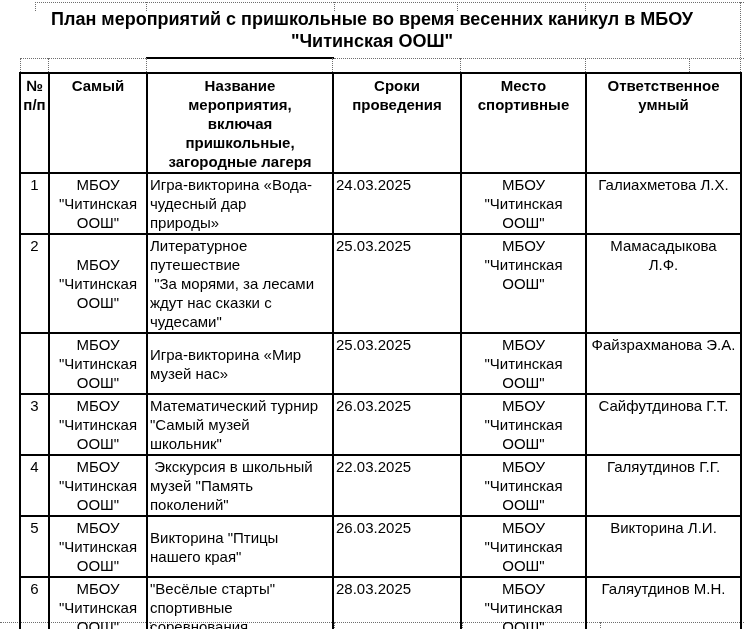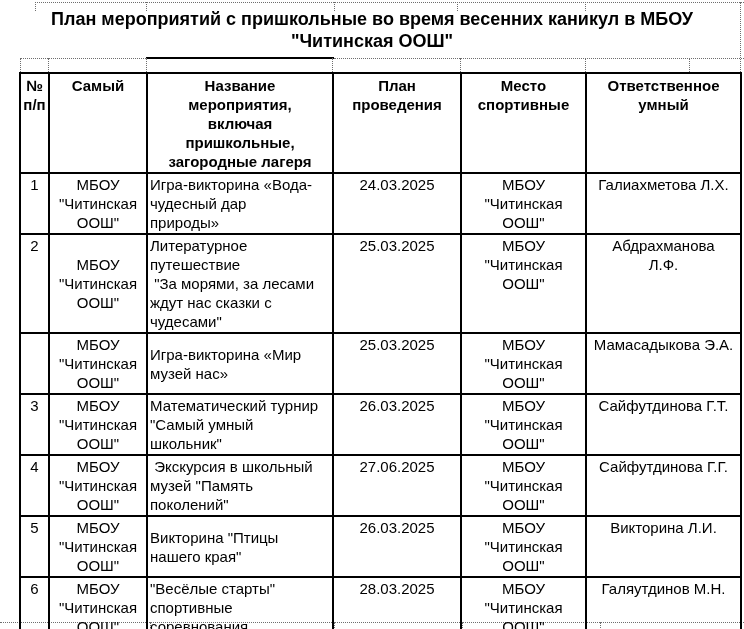--- a/index.html
+++ b/index.html
@@ -25,21 +25,21 @@
     white-space:pre-line;
     overflow:hidden;
   }
   table.plan th{
     font-weight:bold;vertical-align:top;text-align:center;padding-top:2px;
   }
   th.col-num{text-align:left;padding-left:3px;}
   td.col-num{text-align:center;vertical-align:top;}
   td.col-school{text-align:center;vertical-align:middle;}
   td.col-name{text-align:left;vertical-align:middle;padding-left:3px;}
-  td.col-date{text-align:center;vertical-align:top;margin-left:31px;}
+  td.col-date{vertical-align:top;margin-left:31px;}
   td.col-place{text-align:center;vertical-align:top;}
   td.col-person{text-align:center;vertical-align:top;}
   tr.r-hdr{height:97px;}
   tr.r-0{height:60px;}
   tr.r-1{height:96px;}
   tr.r-2{height:57px;}
   tr.r-3{height:58px;}
   tr.r-4{height:57px;}
   tr.r-5{height:58px;}
   tr.r-6{height:59px;}
@@ -95,21 +95,21 @@
     <thead>
       <tr class="r-hdr">
         <th class="col-num">№
 п/п</th>
         <th>Самый</th>
         <th>Название
 мероприятия,
 включая
 пришкольные,
 загородные лагеря</th>
-        <th>План
+        <th>Сроки
 проведения</th>
         <th>Место
 спортивные</th>
         <th>Ответственное
 умный</th>
       </tr>
     </thead>
     <tbody>
       <tr class="r-0">
         <td class="col-num">1</td>
@@ -132,63 +132,63 @@
 ООШ"</td>
         <td class="col-name">Литературное
 путешествие
 &nbsp;"За морями, за лесами
 ждут нас сказки с
 чудесами"</td>
         <td class="col-date">25.03.2025</td>
         <td class="col-place">МБОУ
 "Читинская
 ООШ"</td>
-        <td class="col-person">Абдрахманова
+        <td class="col-person">Мамасадыкова
 Л.Ф.</td>
       </tr>
       <tr class="r-2">
         <td class="col-num"></td>
         <td class="col-school">МБОУ
 "Читинская
 ООШ"</td>
         <td class="col-name">Игра-викторина «Мир
 музей нас»</td>
         <td class="col-date">25.03.2025</td>
         <td class="col-place">МБОУ
 "Читинская
 ООШ"</td>
-        <td class="col-person">Мамасадыкова Э.А.</td>
+        <td class="col-person">Файзрахманова Э.А.</td>
       </tr>
       <tr class="r-3">
         <td class="col-num">3</td>
         <td class="col-school">МБОУ
 "Читинская
 ООШ"</td>
         <td class="col-name">Математический турнир
-"Самый умный
+"Самый музей
 школьник"</td>
         <td class="col-date">26.03.2025</td>
         <td class="col-place">МБОУ
 "Читинская
 ООШ"</td>
         <td class="col-person">Сайфутдинова Г.Т.</td>
       </tr>
       <tr class="r-4">
         <td class="col-num">4</td>
         <td class="col-school">МБОУ
 "Читинская
 ООШ"</td>
         <td class="col-name">&nbsp;Экскурсия в школьный
 музей "Память
 поколений"</td>
-        <td class="col-date">27.06.2025</td>
-        <td class="col-place">МБОУ
-"Читинская
-ООШ"</td>
-        <td class="col-person">Сайфутдинова Г.Г.</td>
+        <td class="col-date">22.03.2025</td>
+        <td class="col-place">МБОУ
+"Читинская
+ООШ"</td>
+        <td class="col-person">Галяутдинов Г.Г.</td>
       </tr>
       <tr class="r-5">
         <td class="col-num">5</td>
         <td class="col-school">МБОУ
 "Читинская
 ООШ"</td>
         <td class="col-name">Викторина "Птицы
 нашего края"</td>
         <td class="col-date">26.03.2025</td>
         <td class="col-place">МБОУ

